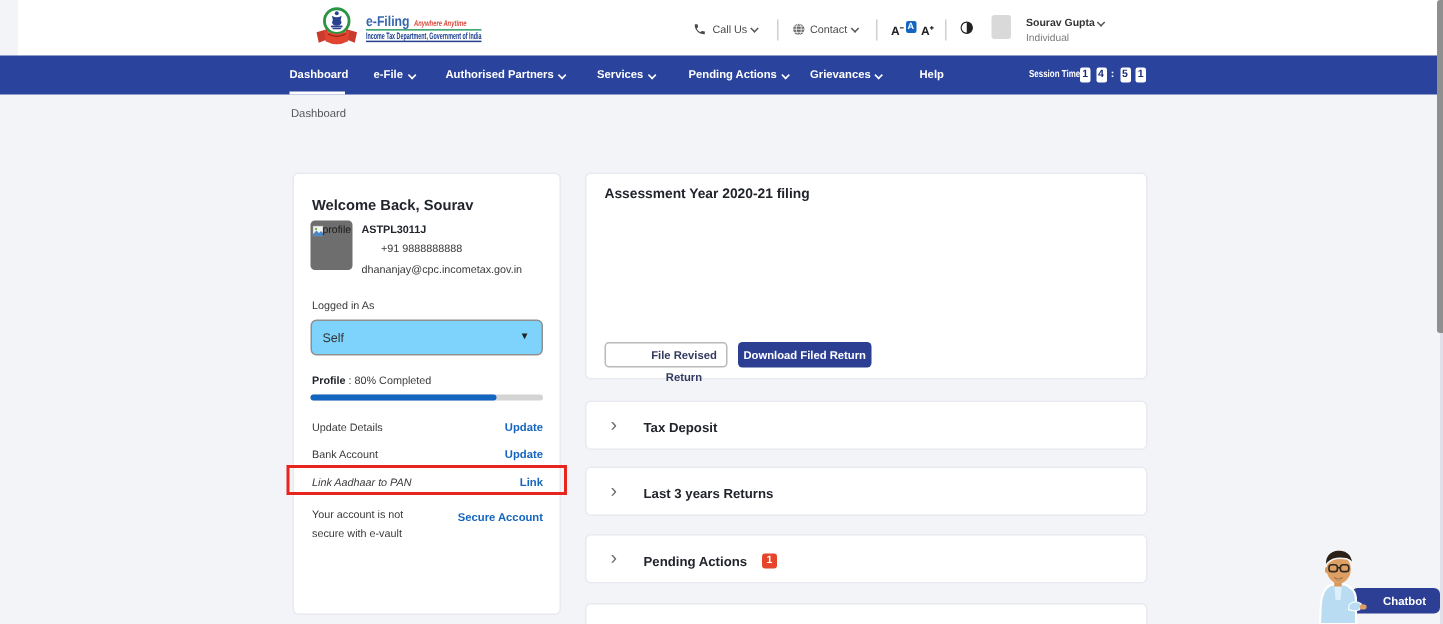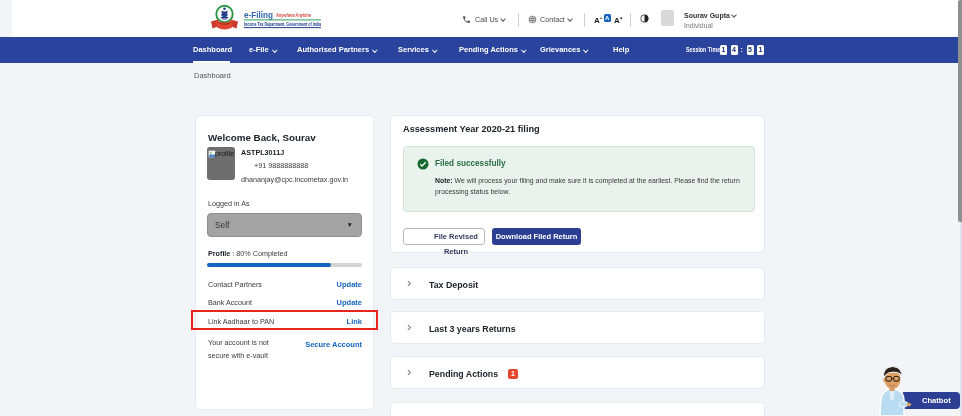--- a/index.html
+++ b/index.html
@@ -119,53 +119,45 @@
         <circle cx="8" cy="8" r="2.5" fill="#6fbf5a"></circle>
         <path d="M2 18 L9 11 L14 16 L18 12 L22 16 V22 H2 Z" fill="#4d86c8"></path>
       </svg>
     <div class="abs" style="left:8px; top:3px; font-size:7px; color:#1a1a1a;">profile</div>
   </div>
   <div class="abs" style="left:45px; top:31.5px; font-size:7.2px; font-weight:bold; color:#21242c;">ASTPL3011J</div>
   <div class="abs" style="left:45px; top:44.5px; font-size:7.2px; color:#3a3a3a;margin-left:13px;">+91 9888888888</div>
   <div class="abs" style="left:45px; top:58.5px; font-size:7.2px; color:#3a3a3a;">dhananjay@cpc.incometax.gov.in</div>
 
   <div class="abs" style="left:12px; top:82.5px; font-size:7.2px; color:#3a3a3a;">Logged in As</div>
-  <div class="abs" style="left:11px; top:97px; width:155px; height:24px; border:1px solid #8f8f8f; border-radius:4px; background:#a3a3a3;">
+  <div class="abs" style="left:11px; top:97px; width:155px; height:24px; border:1px solid #8f8f8f; border-radius:4px; background:#7dd3fc;">
     <div class="abs" style="left:7px; top:6px; font-size:8.3px; color:#333;">Self</div>
     <div class="abs" style="right:8px; top:7px; font-size:6.5px; color:#222;">▼</div>
   </div>
 
   <div class="abs" style="left:12px; top:132.5px; font-size:7.2px; color:#3a3a3a;"><b style="color:#21242c;">Profile</b> : 80% Completed</div>
   <div class="abs" style="left:11px; top:147px; width:155px; height:4px; background:#d4d4d4; border-radius:2px;">
     <div style="width:124px; height:4px; background:#1465c0; border-radius:2px;"></div>
   </div>
 
-  <div class="abs" style="left:12px; top:163.5px; font-size:7.2px; color:#3a3a3a;">Contact Partners</div>
+  <div class="abs" style="left:12px; top:163.5px; font-size:7.2px; color:#3a3a3a;">Update Details</div>
   <div class="abs" style="right:11px; top:163.5px; font-size:7.5px;"><span class="link">Update</span></div>
   <div class="abs" style="left:12px; top:181.5px; font-size:7.2px; color:#3a3a3a;">Bank Account</div>
   <div class="abs" style="right:11px; top:181.5px; font-size:7.5px;"><span class="link">Update</span></div>
-  <div class="abs" style="left:12px; top:200.5px; font-size:7.2px; color:#3a3a3a;">Link Aadhaar to PAN</div>
+  <div class="abs" style="left:12px; top:200.5px; font-size:7.2px; color:#3a3a3a;font-style:italic;">Link Aadhaar to PAN</div>
   <div class="abs" style="right:11px; top:200.5px; font-size:7.5px;"><span class="link">Link</span></div>
   <div class="abs" style="left:12px; top:219.5px; font-size:7.2px; color:#3a3a3a; line-height:13px;">Your account is not<br>secure with e-vault</div>
   <div class="abs" style="right:11px; top:224px; font-size:7.5px;"><span class="link">Secure Account</span></div>
 
 </div>
 
 <div class="abs" style="left:191px; top:310px; width:187px; height:20px; border:2px solid #e8251d; z-index:30;"></div>
 
 <div class="card" style="left:390px; top:115px; width:375px; height:138px;">
   <div class="abs" style="left:12px; top:8px; font-size:9.2px; font-weight:bold; color:#21242c;">Assessment Year 2020-21 filing</div>
-  <div class="abs" style="left:12px; top:30px; width:352px; height:66px; background:#e9f2ec; border:1px solid #d2e4d8; border-radius:4px;">
-    <svg class="abs" style="left:13px; top:11px;" width="12" height="12" viewBox="0 0 24 24">
-        <circle cx="12" cy="12" r="11" fill="#15692e"></circle>
-        <path d="M6.5 12.5 L10 16 L17.5 8.5" stroke="#fff" stroke-width="2.6" fill="none"></path>
-      </svg>
-    <div class="abs" style="left:31px; top:12px; font-size:8.2px; font-weight:bold; color:#2a6e42;">Filed successfully</div>
-    <div class="abs" style="left:31px; top:27.5px; font-size:6.9px; color:#3a3a3a; line-height:11px; white-space:nowrap;"><b style="color:#21242c;">Note:</b> We will process your filing and make sure it is completed at the earliest. Please find the return<br>processing status below.</div>
-  </div>
   <div class="abs" style="left:12px; top:112px; width:82px; height:17px; background:#fff; border:1px solid #b9b9b9; border-radius:3px; font-size:7.5px; font-weight:bold; color:#333a5f; text-align:center; line-height:15px;padding-left:24px;">File Revised Return</div>
   <div class="abs" style="left:101px; top:112px; width:89px; height:17px; background:#2c3e92; border-radius:3px; font-size:7.5px; font-weight:bold; color:#fff; text-align:center; line-height:17px;">Download Filed Return</div>
 </div>
 
 <div class="acc" style="top:267px;">
     <div class="acc-chev">›</div>
     <div class="acc-title">Tax Deposit</div>
   </div>
 <div class="acc" style="top:311px;">
     <div class="acc-chev">›</div>

